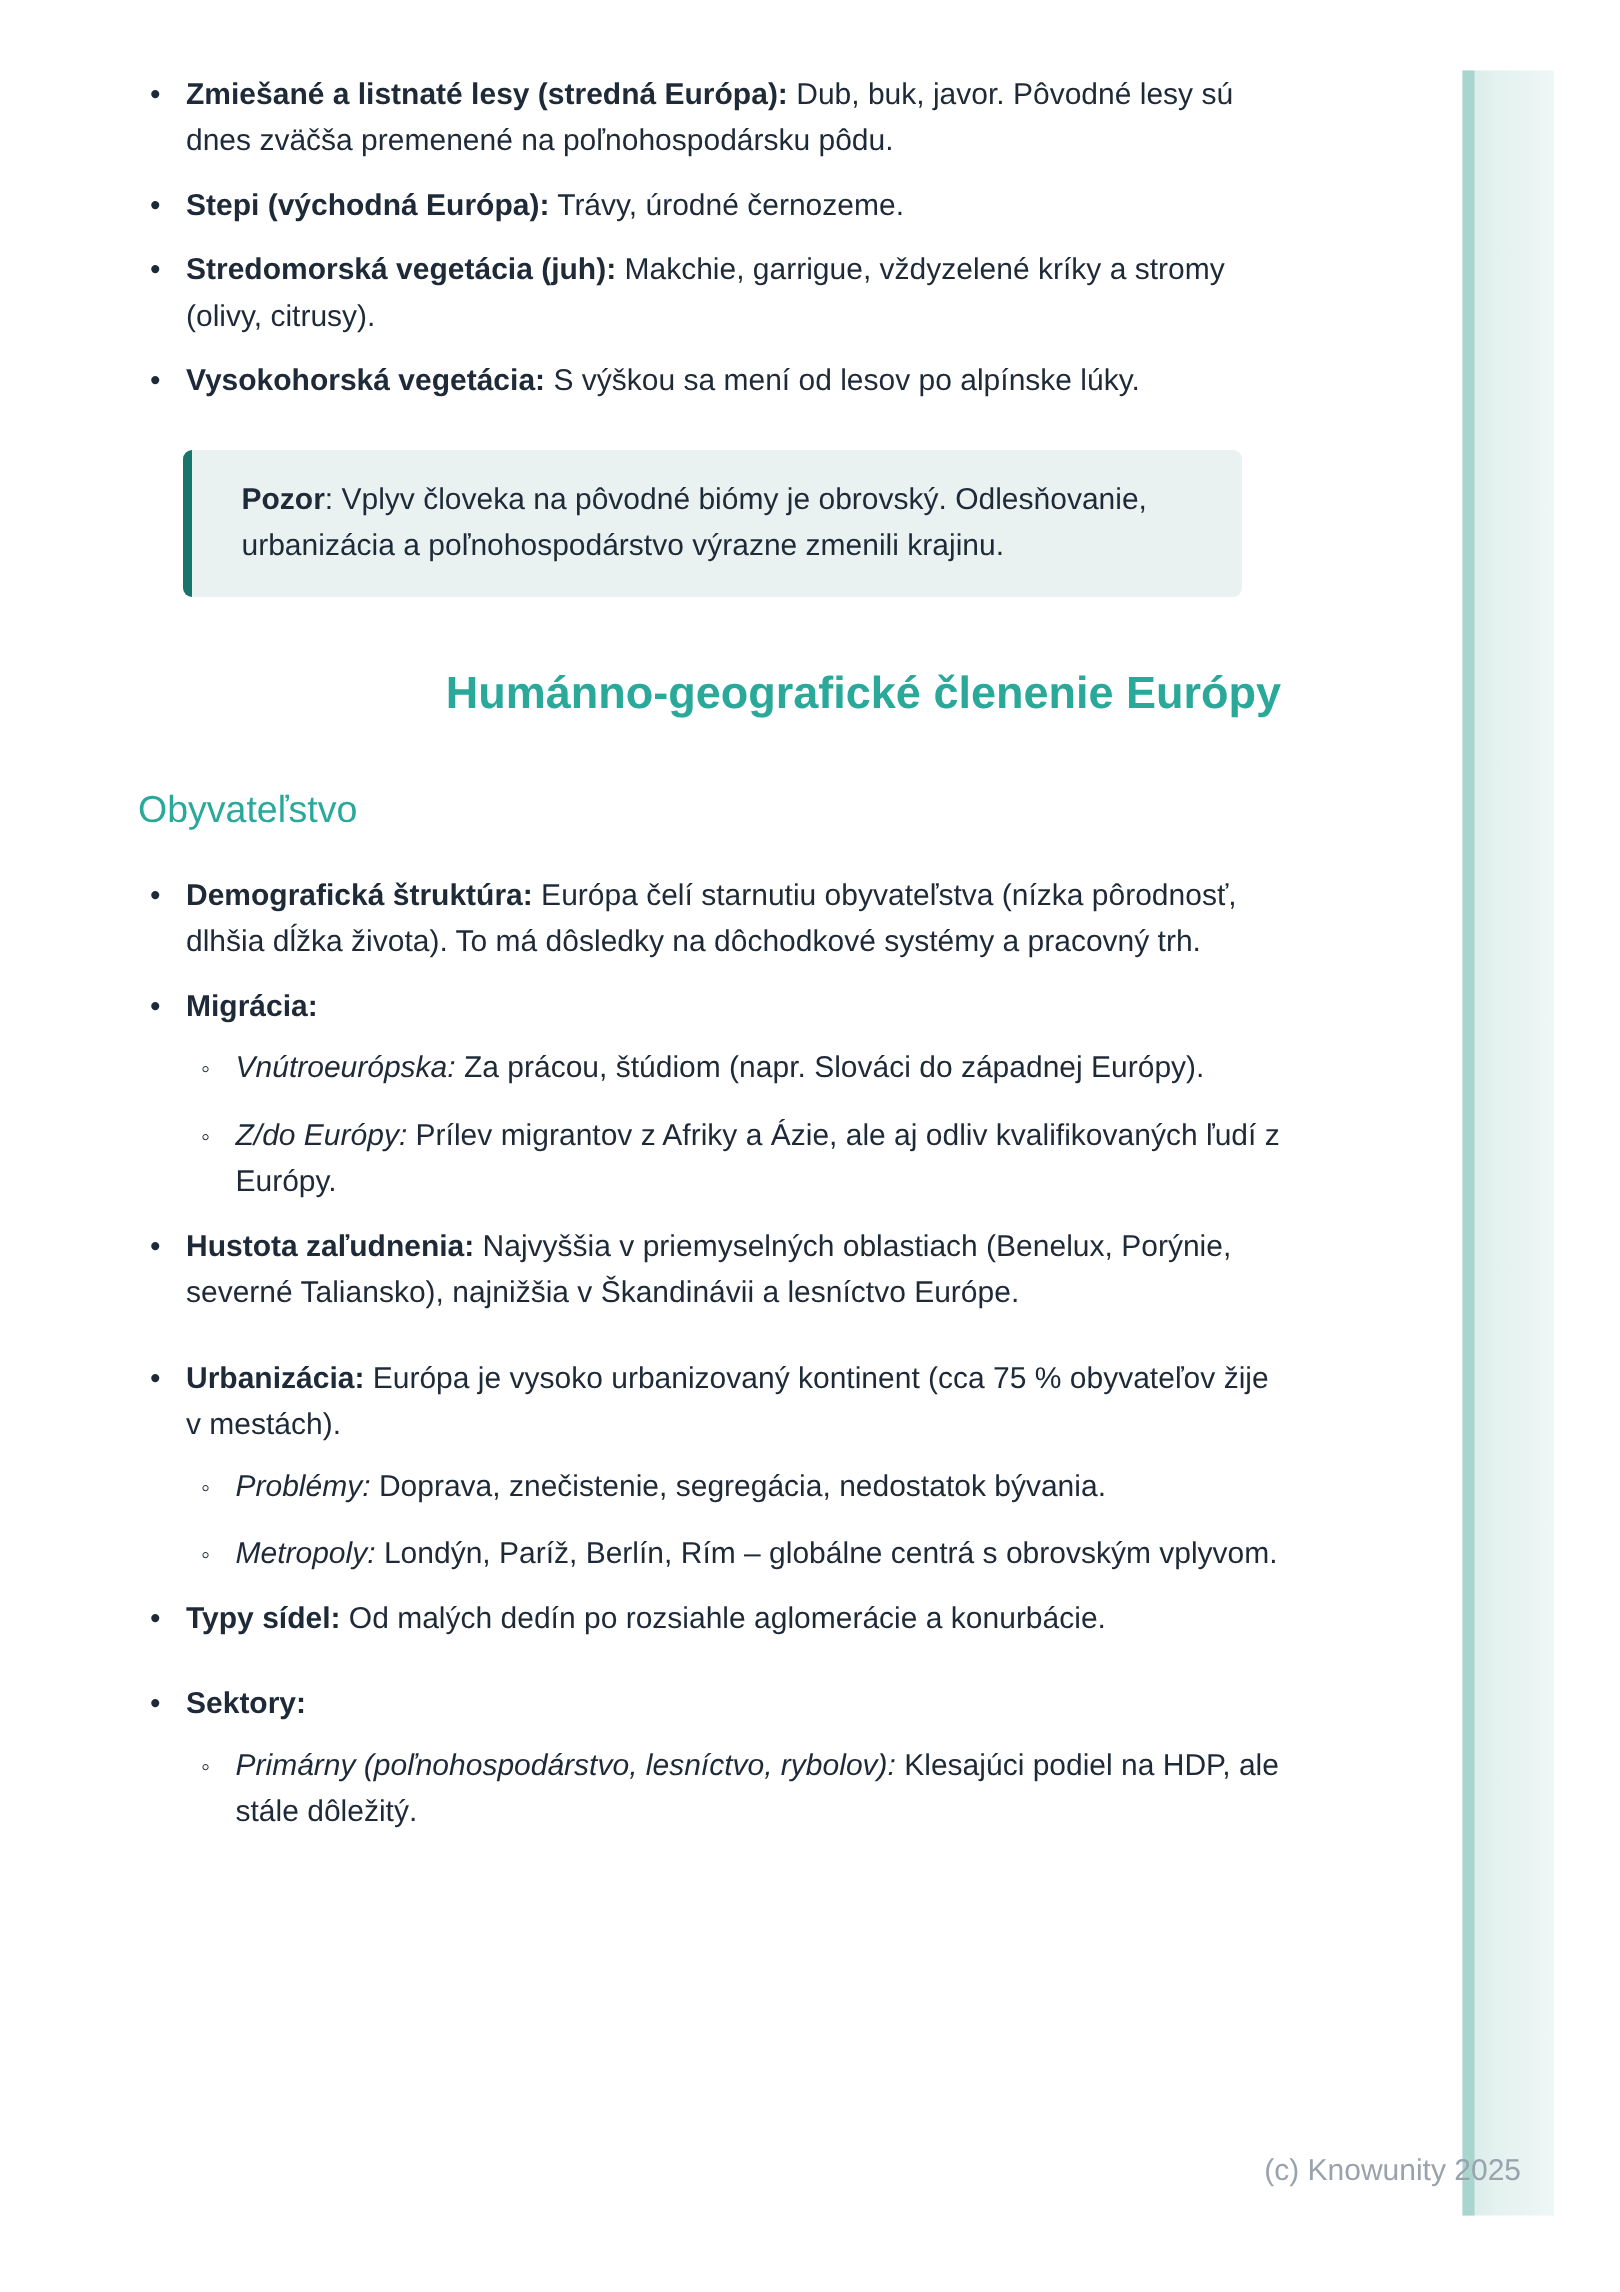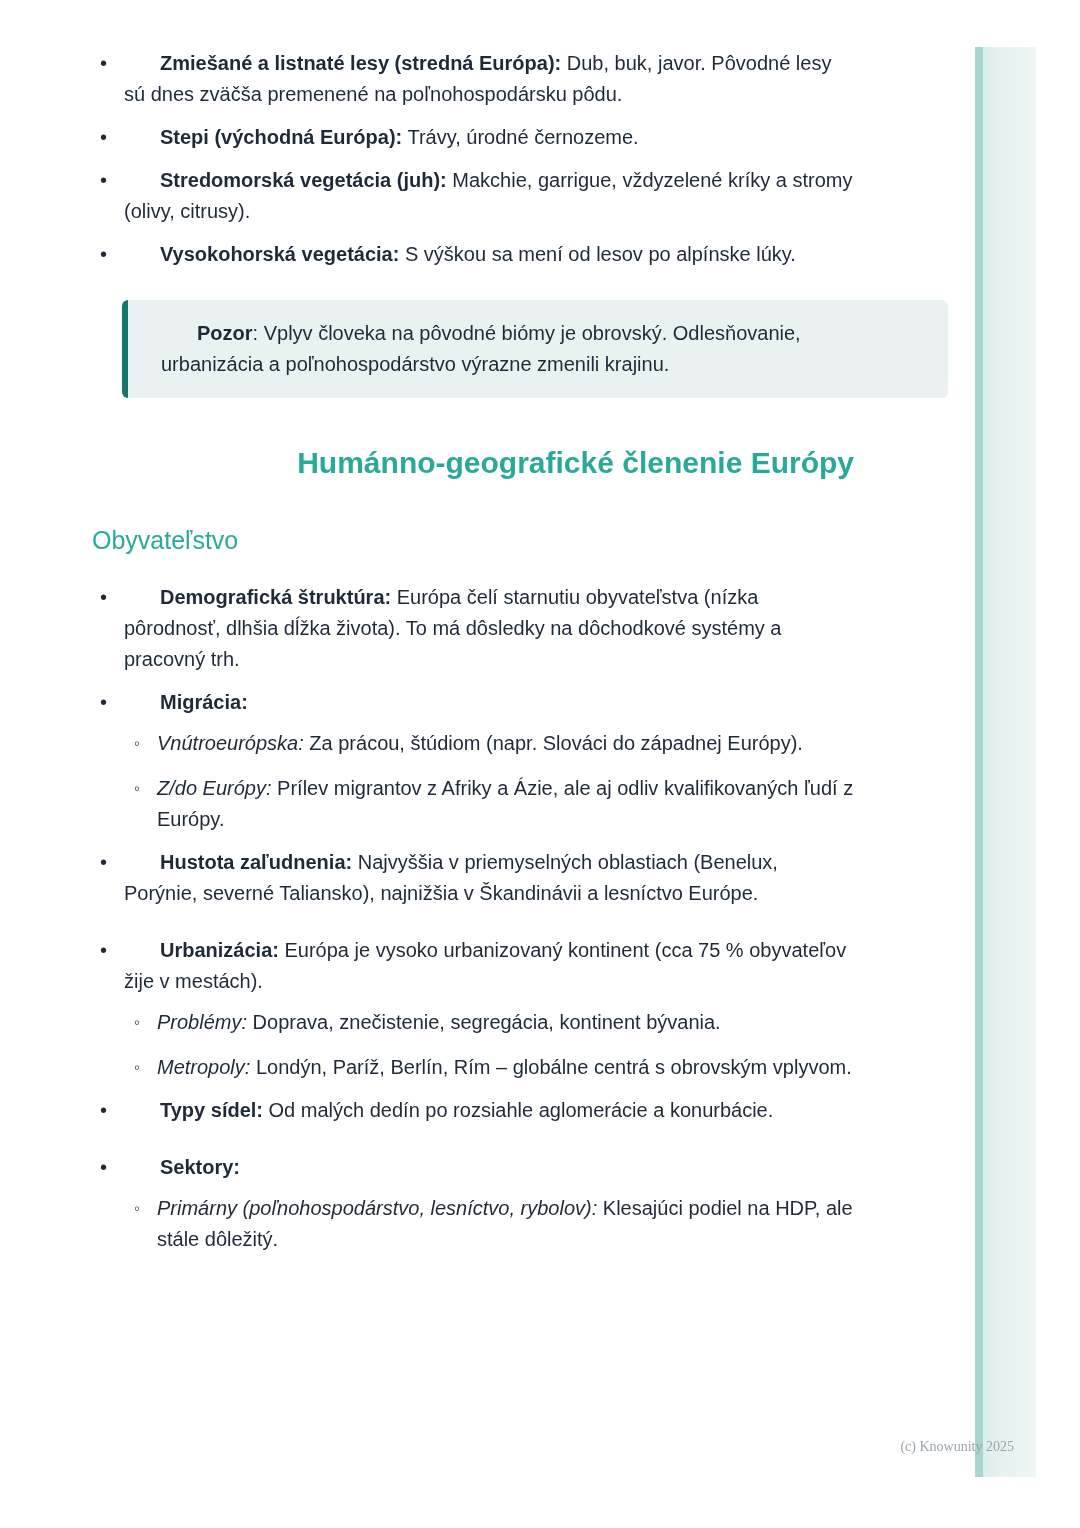--- a/index.html
+++ b/index.html
@@ -16,25 +16,25 @@
   .li { display:flex; margin-bottom:12px; }
   .bullet {
     flex:none; width:32px; padding-left:8px; box-sizing:border-box;
     color:#1f2a38;
   }
   .sub { margin-top:10px; }
   .sub .li { margin-bottom:14px; }
   .sub .li:last-child { margin-bottom:0; }
   .sub .bullet { width:33px; padding-left:10px; font-size:17px; }
   .li-text { flex:1; min-width:0; }
-  .lead { font-weight:700;margin-left:36px; }
+  .lead { font-weight:700; }
   .ilead { font-style:italic; }
 
   .callout {
-    margin:30px 0 0 30px; width:826px; box-sizing:border-box;
+    margin:30px 0 0 30px; width:706px; box-sizing:border-box;
     background:#e9f2f1; border-left:6px solid #17756b;
     border-radius:6px; padding:18px 46px 18px 33px;
   }
 
   h1 {
     margin:46px 0 0 0; font-size:30px; line-height:38px;
     font-weight:700; color:#2aa99b;text-align:right;
   }
   h2 {
     margin:42px 0 0 0; font-size:25px; line-height:32px;
@@ -44,22 +44,22 @@
 
   .side-bar {
     position:absolute; left:975px; top:47px; width:61px; height:1430px;
     background:linear-gradient(to right, #d7ebe8 0%, #e3f1ef 35%, #eef7f5 100%);
   }
   .side-strip {
     position:absolute; left:0; top:0; width:8px; height:100%;
     background:#a9d5cf;
   }
   .watermark {
-    position:absolute; top:1438px; right:66px; font-size:14px;
-    line-height:18px; color:#9aa3ad; z-index:2;font-family:Liberation Serif, serif;
+    position:absolute; top:1438px; right:66px; font-size:20px;
+    line-height:18px; color:#9aa3ad; z-index:2;
   }
 </style>
 </head>
 <body>
 
 <div class="page">
 
   <div class="side-bar">
     <div class="side-strip"></div>
   </div>
@@ -122,21 +122,21 @@
     </ul>
 
     <ul class="list">
       <li class="li">
         <span class="bullet">•</span>
         <div class="li-text">
           <span class="lead">Urbanizácia:</span><span> Európa je vysoko urbanizovaný kontinent (cca 75 % obyvateľov žije v mestách).</span>
           <ul class="sub">
             <li class="li">
               <span class="bullet">◦</span>
-              <div class="li-text"><span class="ilead">Problémy:</span><span> Doprava, znečistenie, segregácia, kontinent bývania.</span></div>
+              <div class="li-text"><span class="ilead">Problémy:</span><span> Doprava, znečistenie, segregácia, nedostatok bývania.</span></div>
             </li>
             <li class="li">
               <span class="bullet">◦</span>
               <div class="li-text"><span class="ilead">Metropoly:</span><span> Londýn, Paríž, Berlín, Rím – globálne centrá s obrovským vplyvom.</span></div>
             </li>
           </ul>
         </div>
       </li>
       <li class="li">
         <span class="bullet">•</span>

